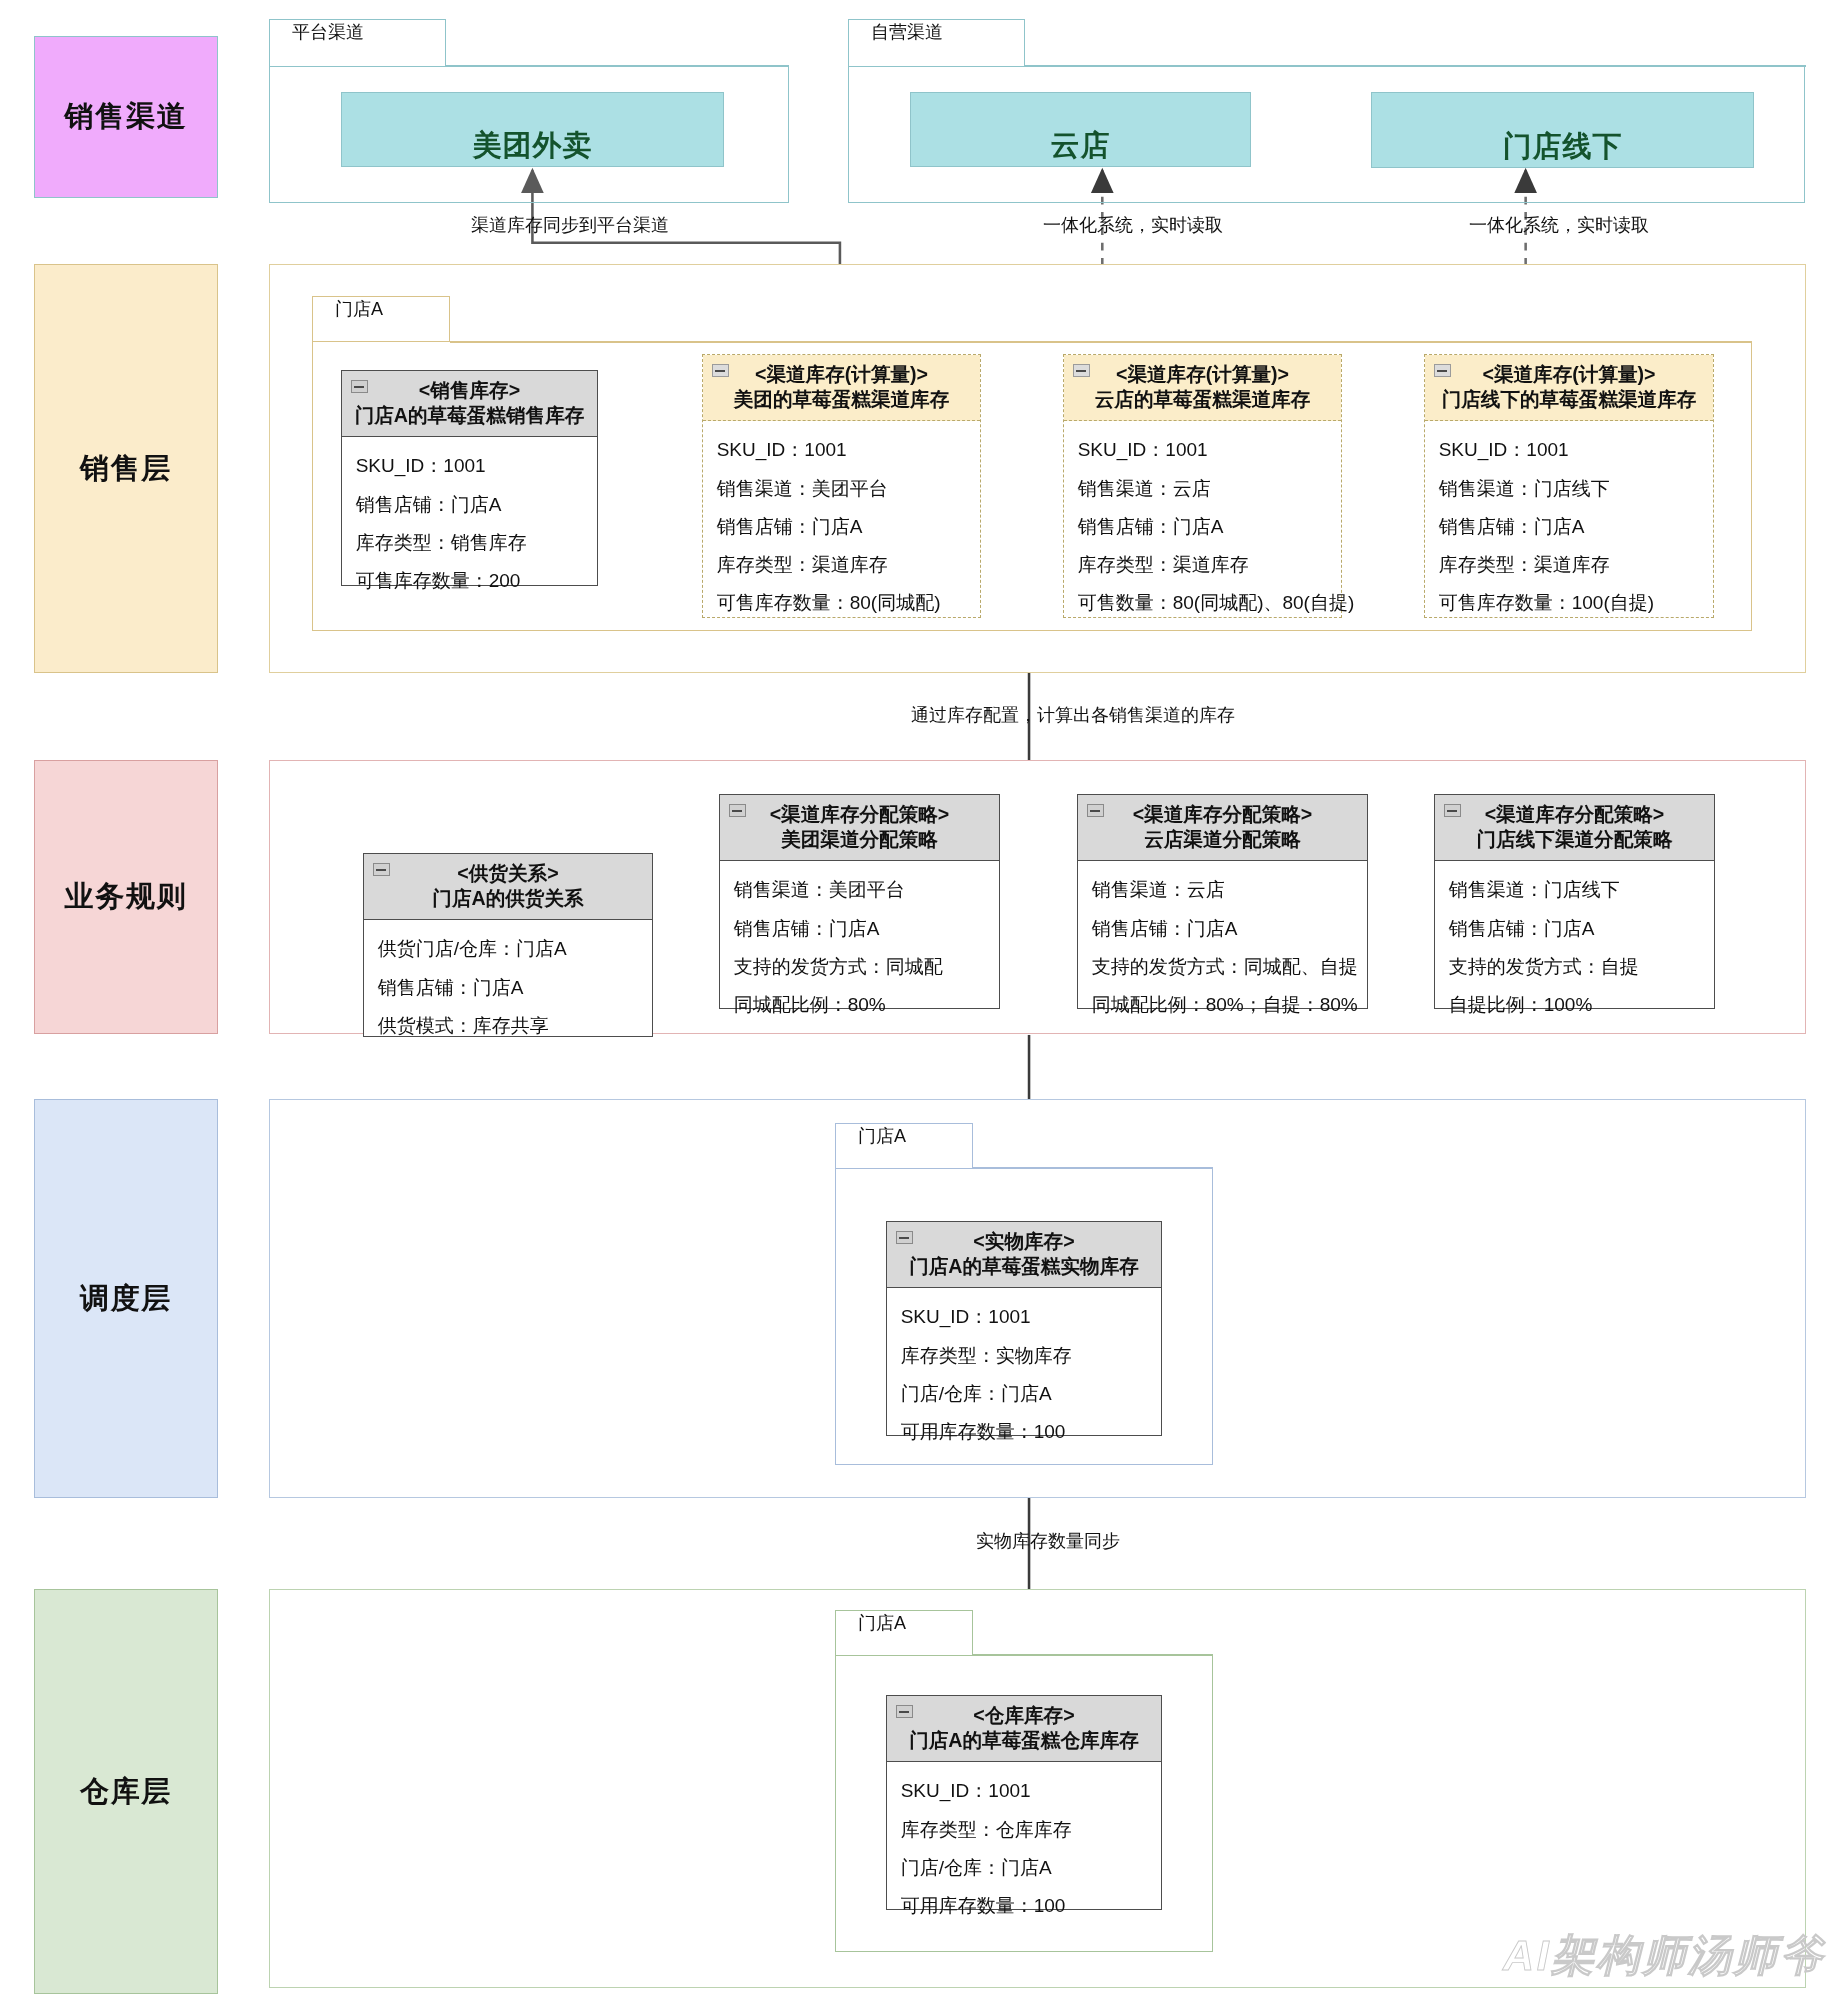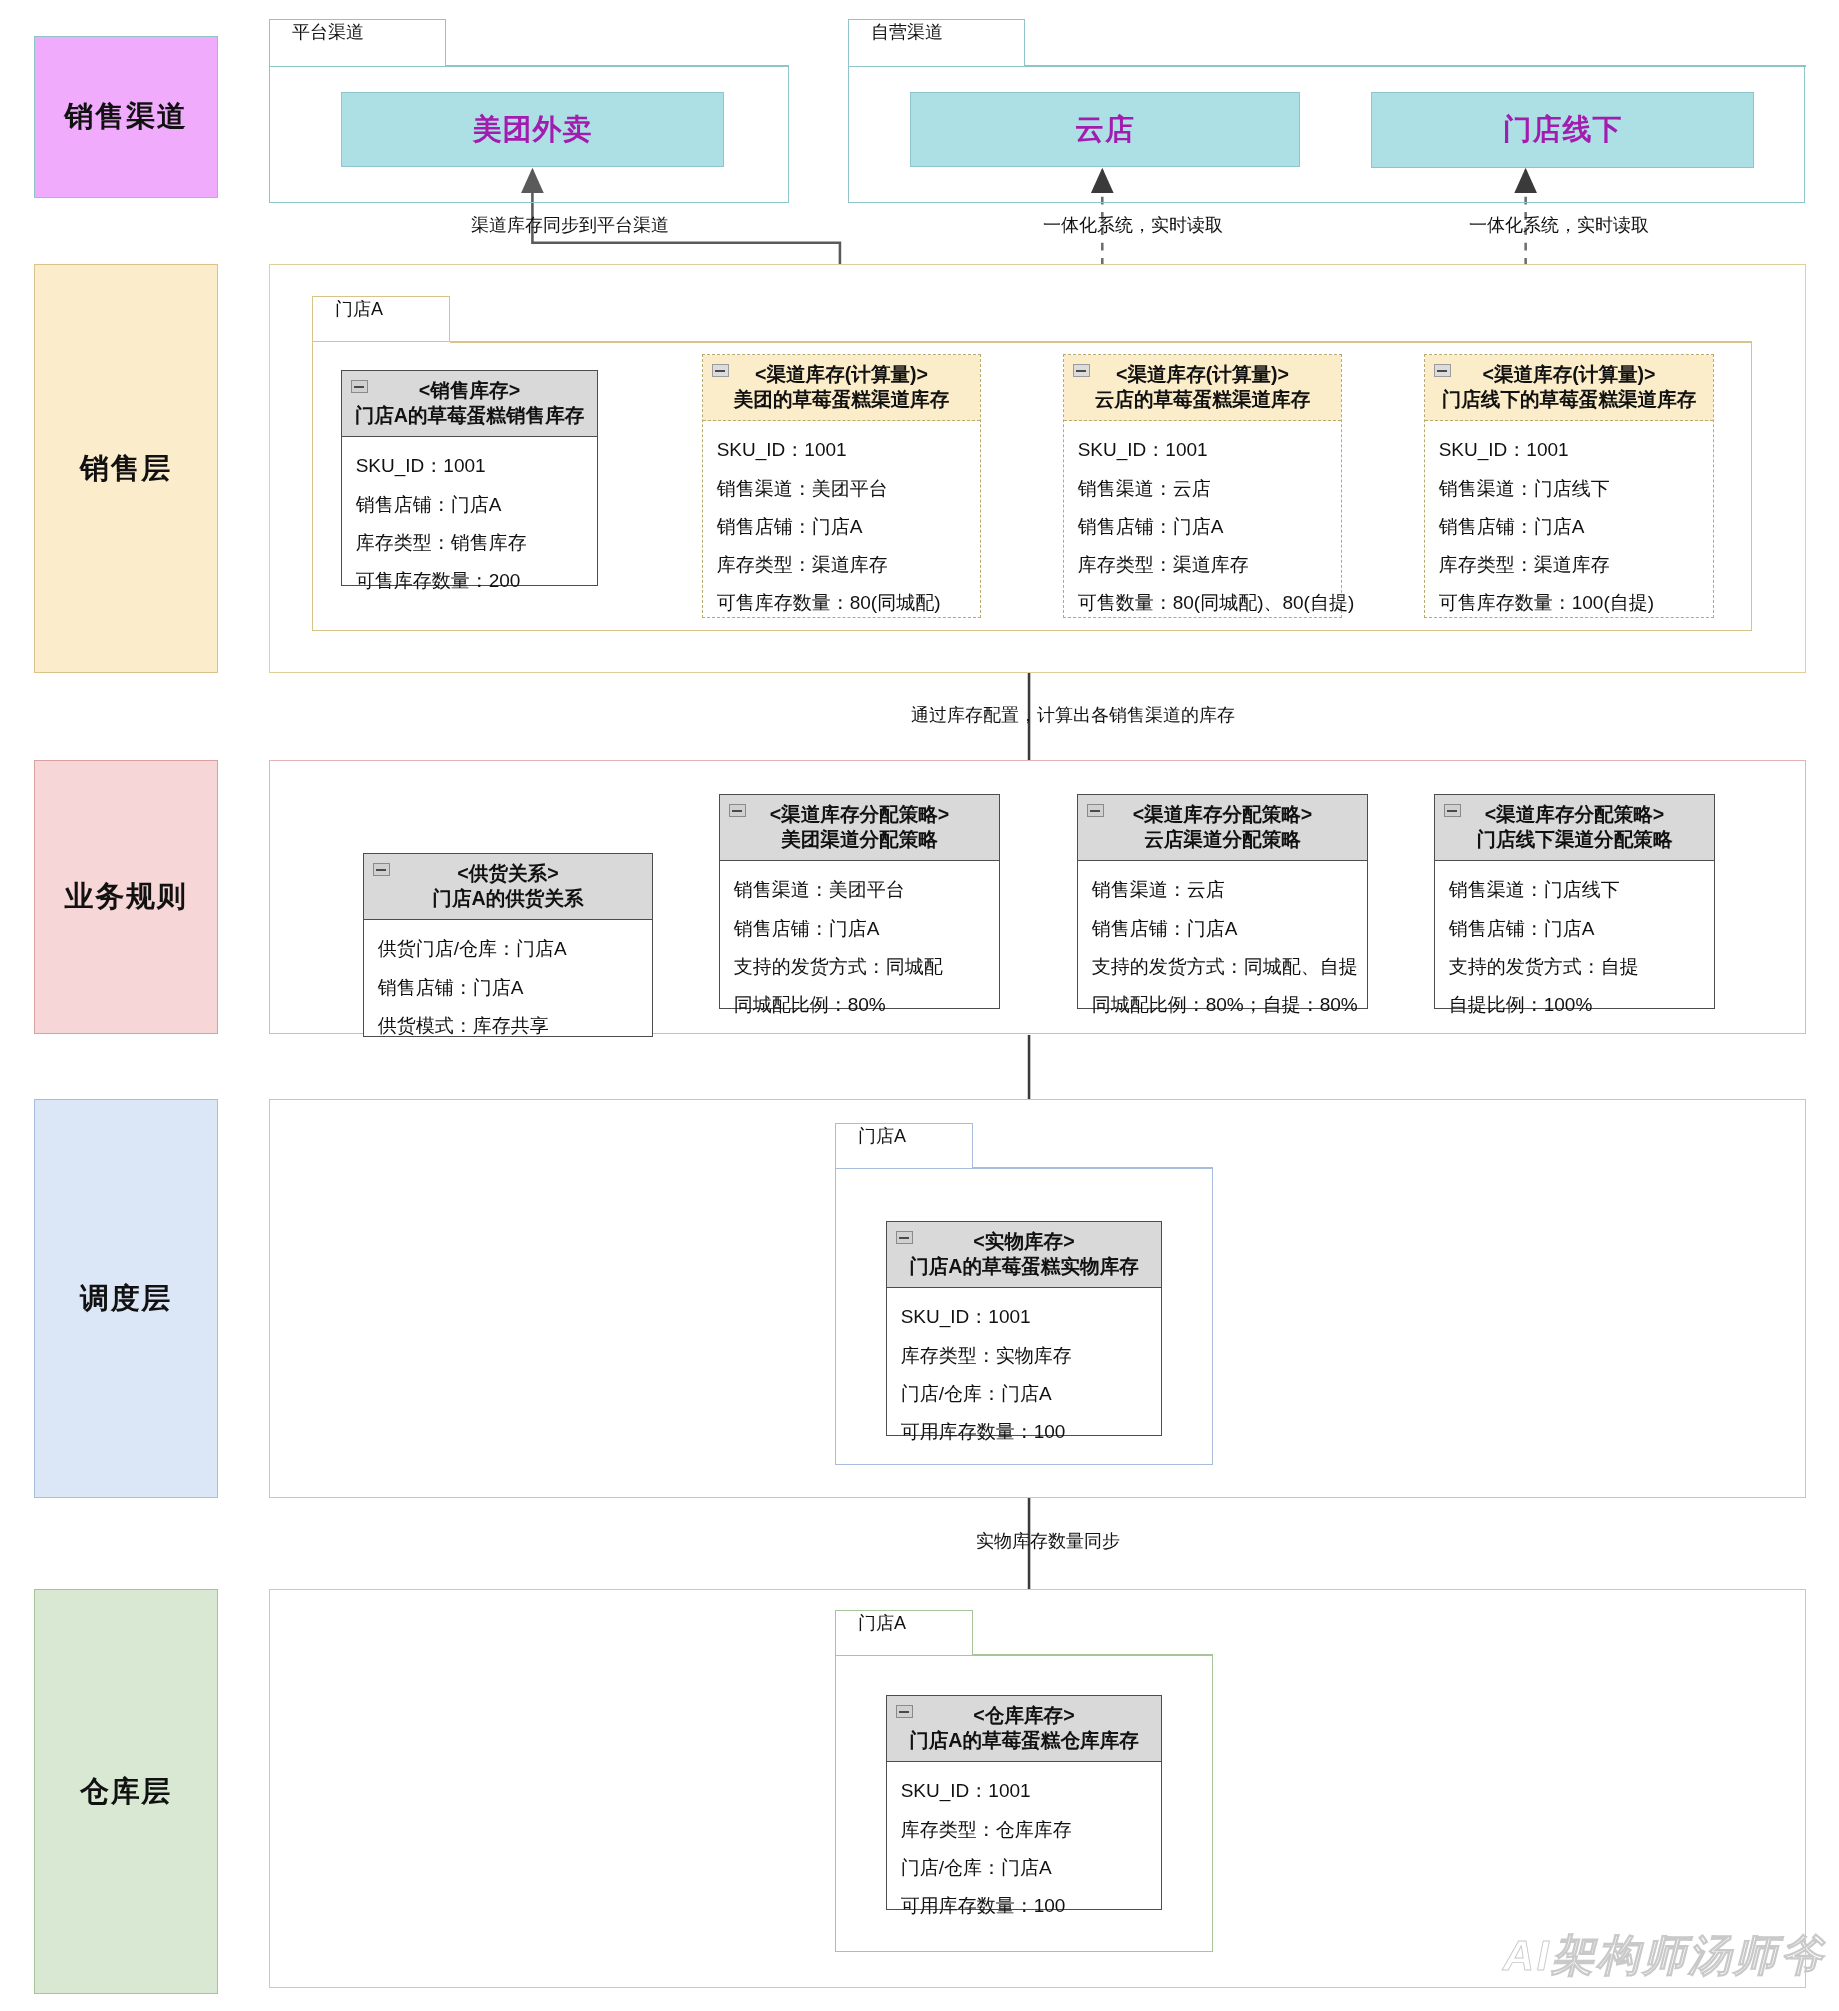--- a/index.html
+++ b/index.html
@@ -30,23 +30,23 @@
   .grp-tab{
     display:flex;align-items:flex-start;
     padding-left:22px;
     font-size:18px;color:#111;background:#fff;
     box-sizing:border-box;
   }
   .grp-body{background:transparent;box-sizing:border-box;}
 
   
   .channel-pill{
-    display:flex;align-items:center;justify-content:center;
+    display:flex;align-items:flex-end;justify-content:center;
     background:#ace0e4;border:1.7px solid #8fc4ca;
-    font-size:29px;font-weight:700;color:#a21caf;letter-spacing:0.9px;
+    font-size:29px;font-weight:700;color:#14532d;letter-spacing:0.9px;
   }
 
   
   .card{box-sizing:border-box;background:#fff;}
   .card.solid{border:1.7px solid #4d4d4d;}
   .card.dashed{border:1.7px dashed #b9a96a;background:#fff;}
   .card-head{
     position:relative;
     box-sizing:border-box;
     padding:6.8px 8.5px 8.5px 8.5px;
@@ -144,21 +144,21 @@
   <div class="abs channel-pill" style="left:341px;top:92px;width:383px;height:75px;">
     <span>美团外卖</span>
   </div>
 
   <div class="abs grp-tab" style="left:848px;top:19px;width:177px;height:48px;border:1.7px solid #8fc4ca;">
     <span>自营渠道</span>
   </div>
   <div class="abs grp-body" style="left:848px;top:65px;width:957px;height:138px;border:1.7px solid #8fc4ca;border-top:none;"></div>
   <div class="abs" style="left:1024px;top:65px;width:782px;height:1.7px;background:#8fc4ca;"></div>
 
-  <div class="abs channel-pill" style="left:910px;top:92px;width:390px;height:75px;">
+  <div class="abs channel-pill" style="left:910px;top:92px;width:341px;height:75px;">
     <span>云店</span>
   </div>
   <div class="abs channel-pill" style="left:1371px;top:92px;width:383px;height:76px;">
     <span>门店线下</span>
   </div>
 
   <div class="edge-label" style="left:423px;top:213px;">渠道库存同步到平台渠道</div>
   <div class="edge-label" style="left:995px;top:213px;">一体化系统，实时读取</div>
   <div class="edge-label" style="left:1421px;top:213px;">一体化系统，实时读取</div>
 

